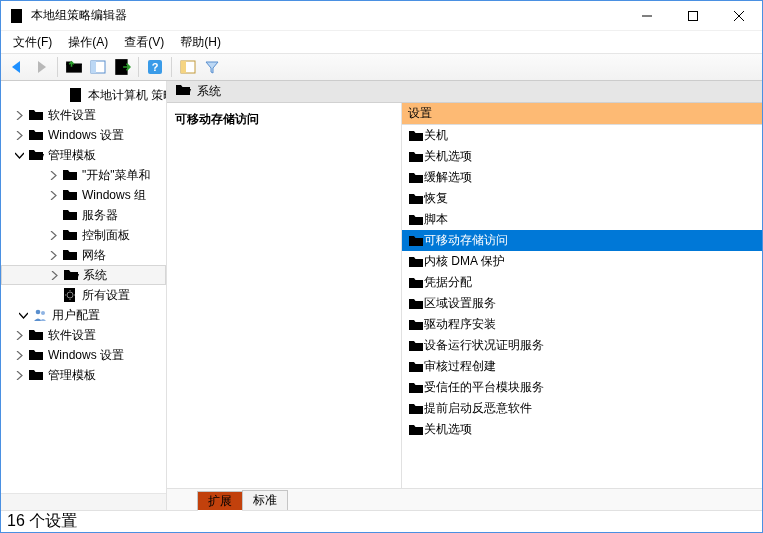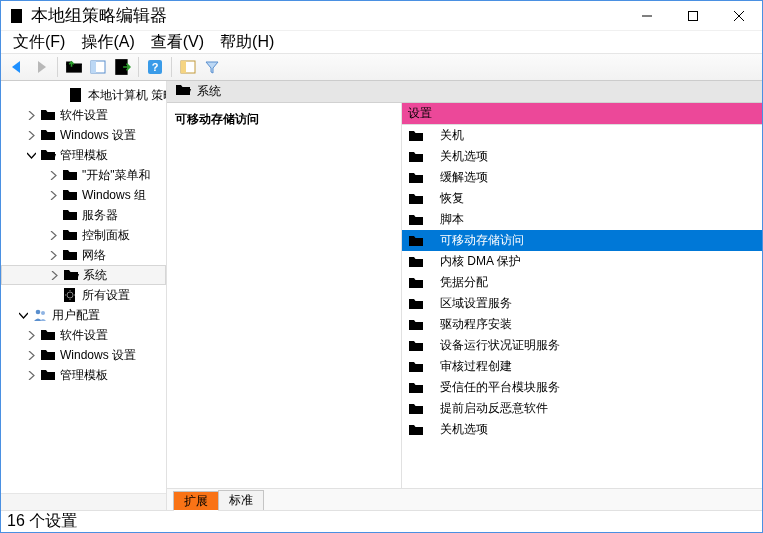--- a/index.html
+++ b/index.html
@@ -21,41 +21,41 @@
   }
   .titlebar {
     height: 30px;
     display: flex;
     align-items: center;
     padding: 0 0 0 8px;
     background: #fff;
     border-bottom: 1px solid #f0f0f0;
   }
   .titlebar .app-icon { width: 16px; height: 16px; margin-right: 6px; }
-  .titlebar .title { flex: 1; font-size: 17px; font-family: Liberation Mono, monospace; }
+  .titlebar .title { flex: 1; font-size: 12px; font-family: Liberation Mono, monospace; }
   .winbtns { display: flex; height: 30px; }
   .winbtn {
     width: 46px;
     display: flex;
     align-items: center;
     justify-content: center;
     font-size: 10px;
     color: #000;
   }
   .winbtn svg { width: 10px; height: 10px; }
   .winbtn.close { width: 46px; }
 
   .menubar {
     height: 22px;
     display: flex;
     align-items: center;
     padding: 0 4px;
     gap: 0;
   }
-  .menubar .menu-item { padding: 18px 8px; font-size: 16px; }
+  .menubar .menu-item { padding: 18px 8px; font-size: 12px; }
 
   .toolbar {
     height: 28px;
     display: flex;
     align-items: center;
     padding: 2px 4px;
     gap: 0px;
     border-top: 1px solid #e6e6e6;
     border-bottom: 1px solid #ccc;
     background: linear-gradient(#fbfbfb,#f2f2f2);
@@ -96,61 +96,61 @@
   .tree-row.selected { background: #f5f5f5; border: 1px solid #d6d6d6; }
   .expander {
     width: 13px; height: 13px; display: flex; align-items: center; justify-content: center;
     margin-right: 2px; flex-shrink: 0;
   }
   .expander svg { width: 9px; height: 9px; }
   .tree-icon { width: 16px; height: 16px; margin-right: 4px; flex-shrink: 0; display:flex; align-items:center; justify-content:center; }
   .tree-label { white-space: nowrap; }
   .indent-0 { padding-left: 4px; margin-left: 48px; }
   .indent-1 { padding-left: 16px; }
-  .indent-2 { padding-left: 24px; }
+  .indent-2 { padding-left: 12px; }
   .indent-3 { padding-left: 46px; }
 
   .hscroll { height: 17px; border-top: 1px solid #e6e6e6; background: #f5f5f5; }
 
   .content-pane { flex: 1; display: flex; flex-direction: column; min-width: 0; }
   .content-header {
     height: 22px; display: flex; align-items: center;
     background: #e6e6e6; border-bottom: 1px solid #d1d1d1;
     padding-left: 8px; gap: 6px;
   }
   .content-body {
     flex: 1; display: flex; min-height: 0; position: relative;
   }
   .desc-col {
     width: 235px; padding: 8px 8px; border-right: 1px solid #e1e1e1;
   }
   .desc-title { font-weight: bold; font-size: 12px; }
   .list-col { flex: 1; display: flex; flex-direction: column; min-width:0; }
   .list-header {
     height: 22px; display: flex; align-items: center; padding-left: 6px;
-    background: #ec4899; border-bottom: 1px solid #ddd; font-size: 12px;
+    background: #fdba74; border-bottom: 1px solid #ddd; font-size: 12px;
   }
   .list { flex: 1; overflow-y: scroll; overflow-x: hidden; }
   .list-row {
-    height: 21px; display: flex; align-items: center; padding-left: 6px; gap: 16px;
+    height: 21px; display: flex; align-items: center; padding-left: 6px; gap: 0;
   }
   .list-row.selected { background: #0078d7; color: #fff; }
   .list-row .li-icon { width: 16px; height: 16px; display:flex; align-items:center; justify-content:center; }
   .list-row .li-label { font-size: 12px; white-space: nowrap; }
 
   .tabs {
     height: 22px; display: flex; align-items: flex-end; padding-left: 6px;
     background: #f9f9f9; border-top: 1px solid #e1e1e1;
   }
   .tab {
     height: 20px; padding: 0 10px; font-size: 12px;
     border: 1px solid #c5c5c5; border-bottom: none; margin-right: -1px;
     background: #f3f3f3; display: flex; align-items: center;
   }
-  .tab.active { background: #f97316; border-bottom: 1px solid #fff; position: relative; top: 1px; }
+  .tab.active { background: #c2410c; border-bottom: 1px solid #fff; position: relative; top: 1px; margin-left: 24px; }
 
   .statusbar {
     height: 22px; display: flex; align-items: center;
     border-top: 1px solid #e1e1e1; padding: 0 6px;
     font-size: 16px; background:#fff;
   }
 
   
   ::-webkit-scrollbar { width: 17px; height: 17px; }
   ::-webkit-scrollbar-track { background: #f1f1f1; }

